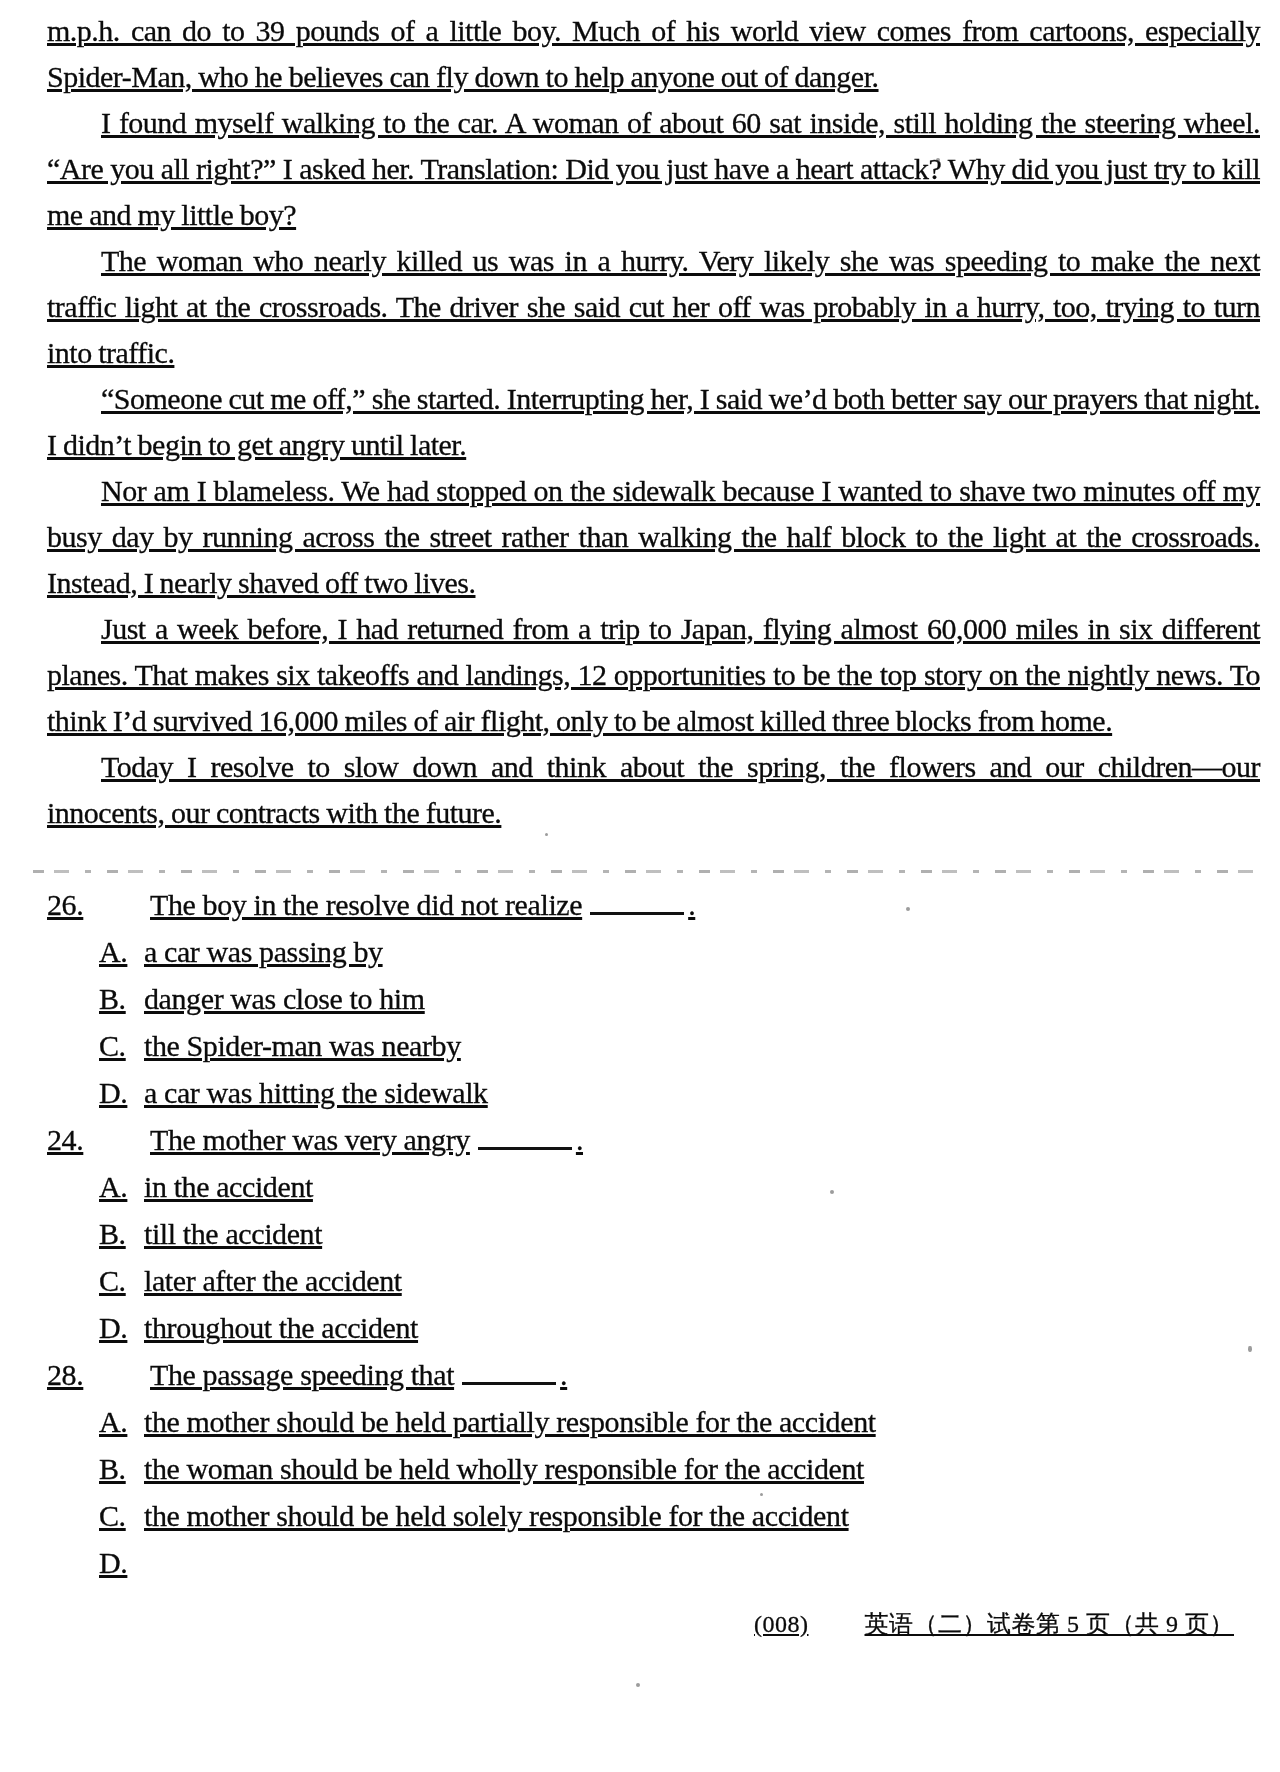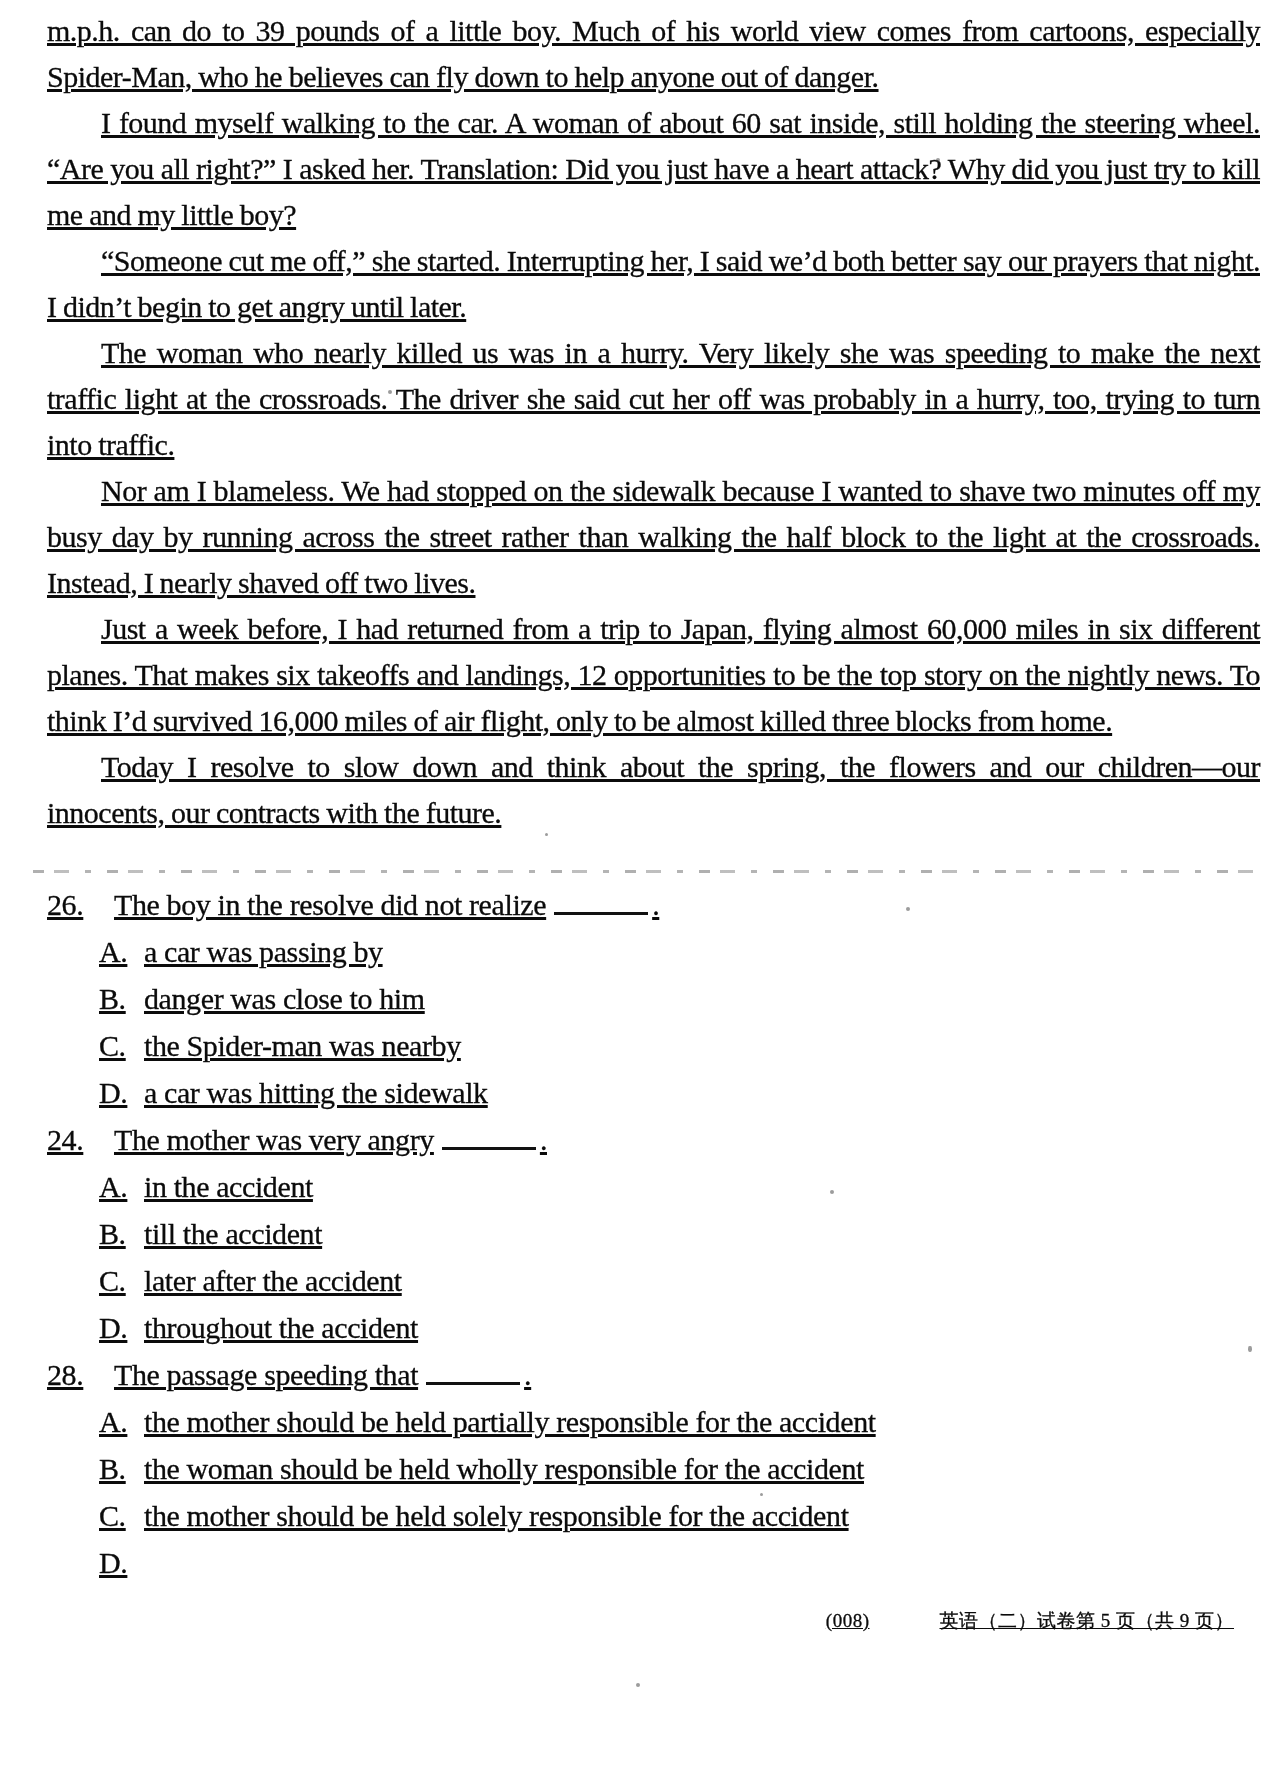--- a/index.html
+++ b/index.html
@@ -52,20 +52,21 @@
   }
   
   .questions {
     font-size: 30px;
     letter-spacing: -0.4px;
   }
   .q-stem-row {
     display: flex;
     line-height: 47px;
     align-items: baseline;
+    gap: 36px;
   }
   .q-num { flex: 0 0 67px; }
   .blank {
     display: inline-block;
     width: 94px;
     border-bottom: 3px solid #111;
     height: 0.95em;
     margin: 0 4px 0 8px;
   }
   .opt-row {
@@ -74,37 +75,37 @@
   }
   .opt-letter {
     flex: 0 0 45px;
     margin-left: 52px;
   }
   
   .footer {
     display: flex;
     justify-content: flex-end;
     align-items: baseline;
-    gap: 70px;
+    gap: 56px;
     margin-top: 22px;
     padding-right: 26px;
-    font-size: 19px;
+    font-size: 24px;
     letter-spacing: 0.5px;
   }
 </style>
 </head>
 <body>
 
 <div class="content">
 
   <div class="passage">
     <p class="no-indent">m.p.h. can do to 39 pounds of a little boy. Much of his world view comes from cartoons, especially Spider-Man, who he believes can fly down to help anyone out of danger.</p>
     <p>I found myself walking to the car. A woman of about 60 sat inside, still holding the steering wheel. “Are you all right?” I asked her. Translation: Did you just have a heart attack? Why did you just try to kill me and my little boy?</p>
+    <p>The woman who nearly killed us was in a hurry. Very likely she was speeding to make the next traffic light at the crossroads. The driver she said cut her off was probably in a hurry, too, trying to turn into traffic.</p>
     <p>“Someone cut me off,” she started. Interrupting her, I said we’d both better say our prayers that night. I didn’t begin to get angry until later.</p>
-    <p>The woman who nearly killed us was in a hurry. Very likely she was speeding to make the next traffic light at the crossroads. The driver she said cut her off was probably in a hurry, too, trying to turn into traffic.</p>
     <p>Nor am I blameless. We had stopped on the sidewalk because I wanted to shave two minutes off my busy day by running across the street rather than walking the half block to the light at the crossroads. Instead, I nearly shaved off two lives.</p>
     <p>Just a week before, I had returned from a trip to Japan, flying almost 60,000 miles in six different planes. That makes six takeoffs and landings, 12 opportunities to be the top story on the nightly news. To think I’d survived 16,000 miles of air flight, only to be almost killed three blocks from home.</p>
     <p>Today I resolve to slow down and think about the spring, the flowers and our children—our innocents, our contracts with the future.</p>
   </div>
 
   <div class="artifact-line"></div>
 
   <div class="questions">
 
     <div>

